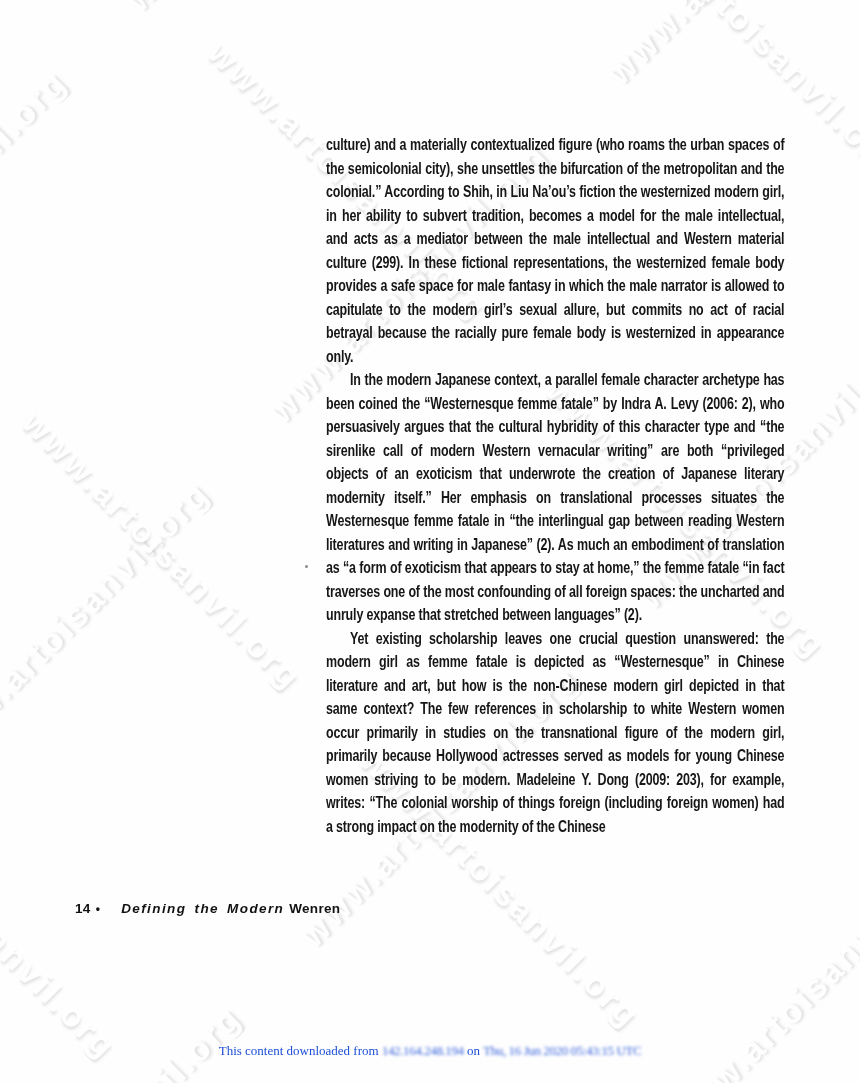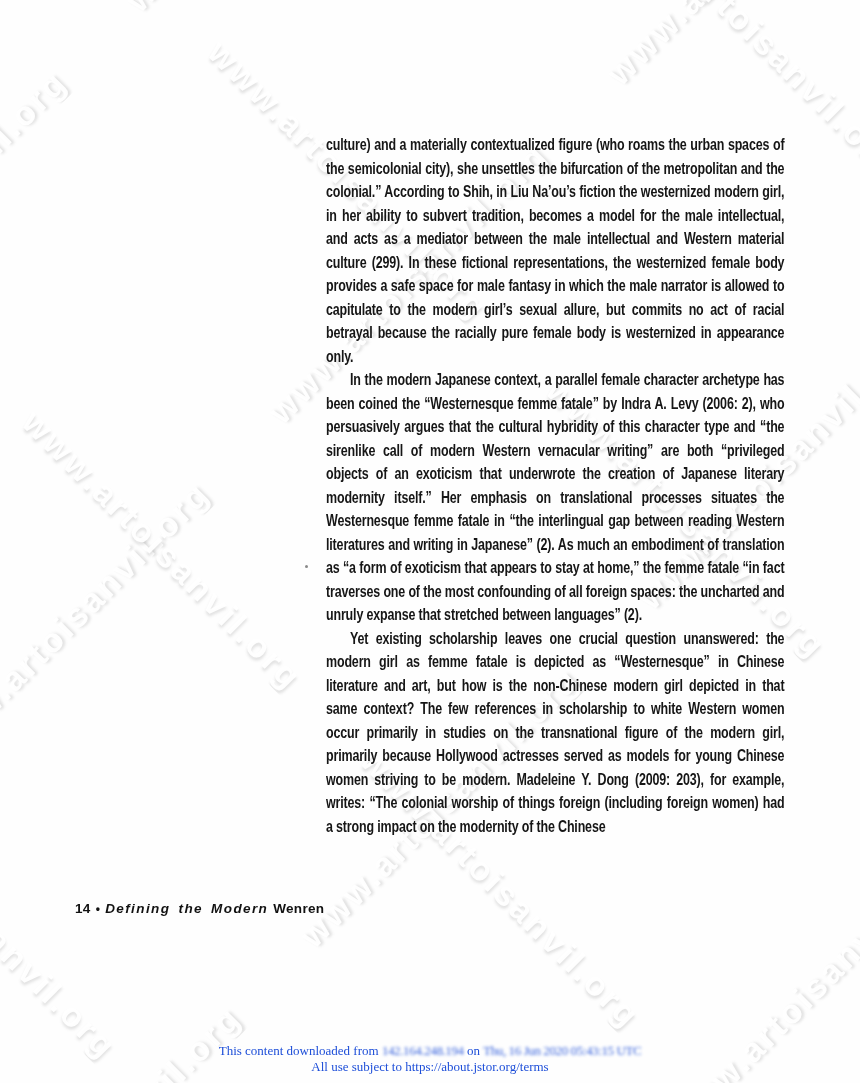--- a/index.html
+++ b/index.html
@@ -79,20 +79,21 @@
     color: #121212;
     letter-spacing: 0.3px;
     white-space: nowrap;
   }
   .running-footer .bullet { margin: 0 5px; font-size: 12px; }
   .running-footer .chapter-italic {
     font-style: italic;
     letter-spacing: 1.4px;
     word-spacing: 3px;
     margin-right: 5px;
+    margin-left: 16px;
   }
 
   
   .jstor-footer {
     position: absolute;
     left: 0; top: 1043px;
     width: 860px;
     text-align: center;
     font-family: "Liberation Serif", serif;
     font-size: 13px;
@@ -137,16 +138,15 @@
   <div class="speck"></div>
 
   <div class="running-footer">
     <span class="page-num">14</span><span class="bullet">•</span><span class="chapter-italic">Defining the Modern</span><span class="chapter-roman">Wenren</span>
   </div>
 
   <div class="jstor-footer">
     <div class="j-line1">
       <span>This content downloaded from </span><span class="redacted">142.164.248.194</span><span> on </span><span class="redacted">Thu, 16 Jun 2020 05:43:15 UTC</span>
     </div>
-    <div class="j-line2">All use subject to https://about.jstor.org/terms</div>
   </div>
 
 </div>
 
 </body></html>

